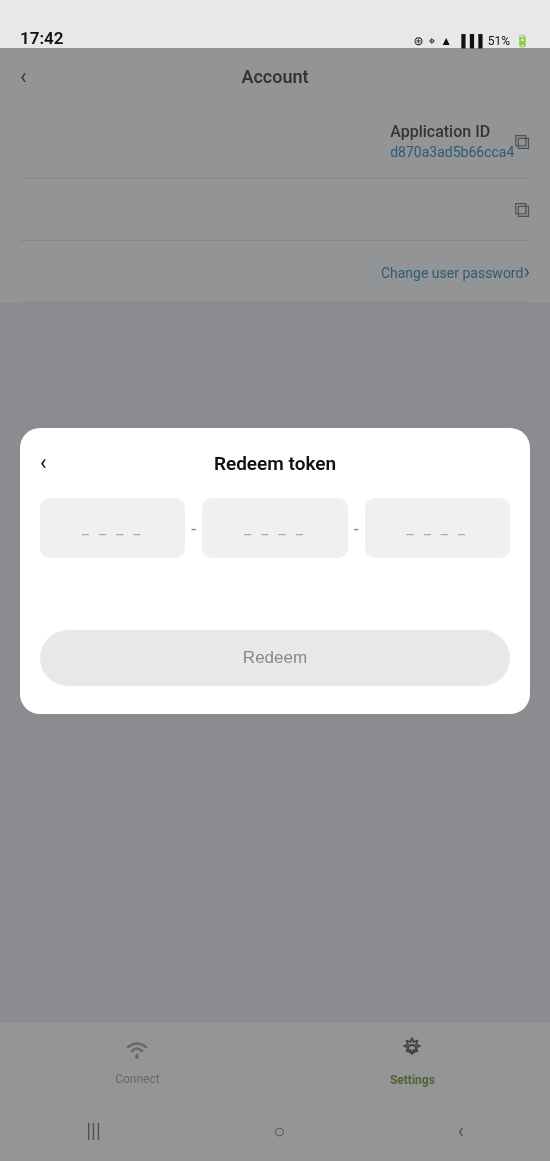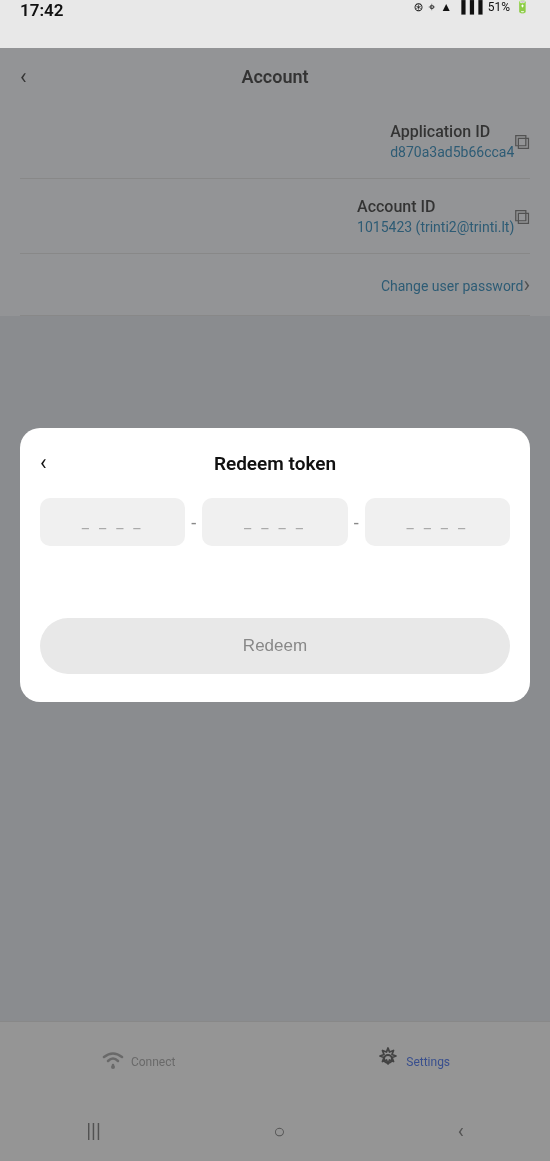--- a/index.html
+++ b/index.html
@@ -10,21 +10,21 @@
       font-family: -apple-system, BlinkMacSystemFont, 'Segoe UI', Roboto, sans-serif;
       position: relative;
       overflow: hidden;
     }
 
     
     .status-bar {
       background: #e8e8e8;
       height: 48px;
       display: flex;
-      align-items: flex-start;
+      align-items: flex-end;
       justify-content: space-between;
       padding: 0 20px;
       position: relative;
       z-index: 1;
     }
     .status-time {
       font-size: 17px;
       font-weight: 600;
       color: #111;
     }
@@ -142,21 +142,21 @@
     .token-input-row {
       display: flex;
       align-items: center;
       gap: 6px;
       margin-bottom: 24px;
     }
     .token-segment {
       flex: 1;
       background: #f0f0f0;
       border-radius: 10px;
-      height: 48px;
+      height: 60px;
       display: flex;
       align-items: center;
       justify-content: center;
       font-size: 16px;
       color: #aaa;
       letter-spacing: 3px;
     }
     .token-separator {
       color: #888;
       font-size: 18px;
@@ -187,39 +187,39 @@
       background: #e8e8e8;
       height: 80px;
       display: flex;
       align-items: center;
       justify-content: space-around;
       z-index: 5;
       border-top: 1px solid #ccc;
     }
     .bottom-nav-item {
       display: flex;
-      flex-direction: row;
+      flex-direction: column;
       align-items: center;
       gap: 5px;
       cursor: pointer;
     }
     .bottom-nav-icon {
       font-size: 26px;
       color: #888;
     }
     .bottom-nav-icon.active {
       color: #333;
     }
     .bottom-nav-label {
       font-size: 12px;
       color: #888;
     }
     .bottom-nav-label.active {
-      color: #1d4ed8;
-      font-weight: 400;
+      color: #4d7c0f;
+      font-weight: 700;
     }
 
     
     .sys-nav {
       position: absolute;
       bottom: 0;
       left: 0;
       right: 0;
       height: 60px;
       background: #e8e8e8;
@@ -264,24 +264,20 @@
 
     <div class="settings-item">
       <div class="settings-item-text">
         <div class="settings-item-label">Application ID</div>
         <div class="settings-item-value">d870a3ad5b66cca4</div>
       </div>
       <span class="settings-item-icon">⧉</span>
     </div>
 
     <div class="settings-item">
-      <div class="settings-item-text">
-        <div class="settings-item-label">Account ID</div>
-        <div class="settings-item-value">1015423 (trinti2@trinti.lt)</div>
-      </div>
       <span class="settings-item-icon">⧉</span>
     </div>
 
     <div class="settings-item">
       <div class="settings-item-text">
         <div class="settings-item-value">Change user password</div>
       </div>
       <span class="settings-item-icon">›</span>
     </div>
   </div>

